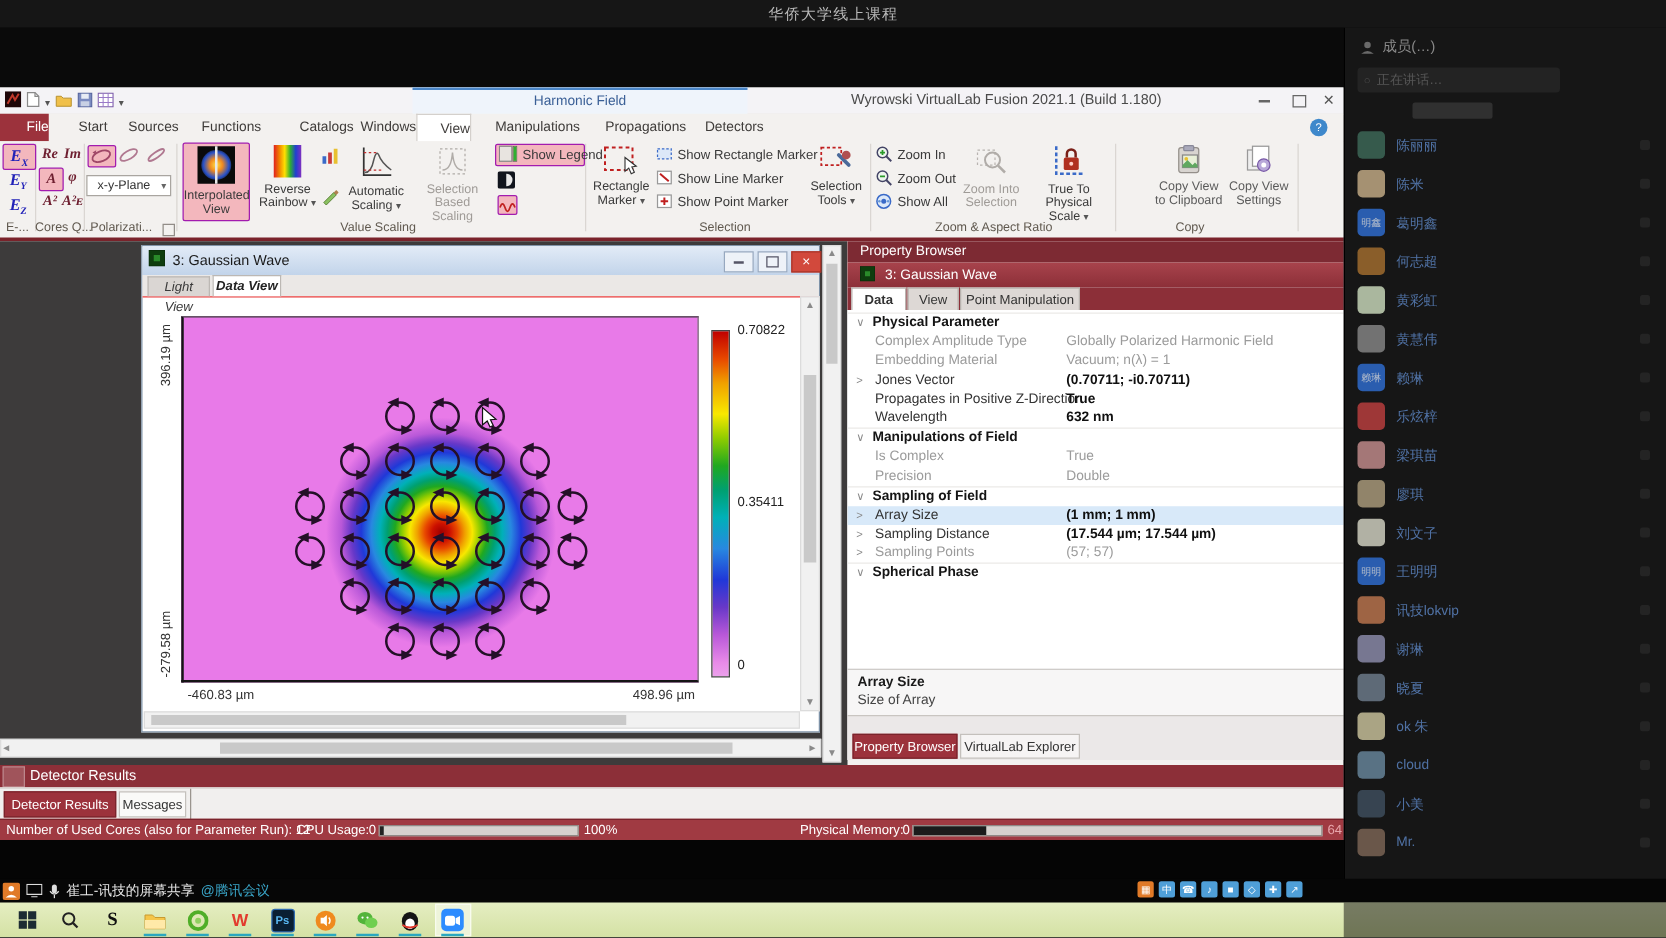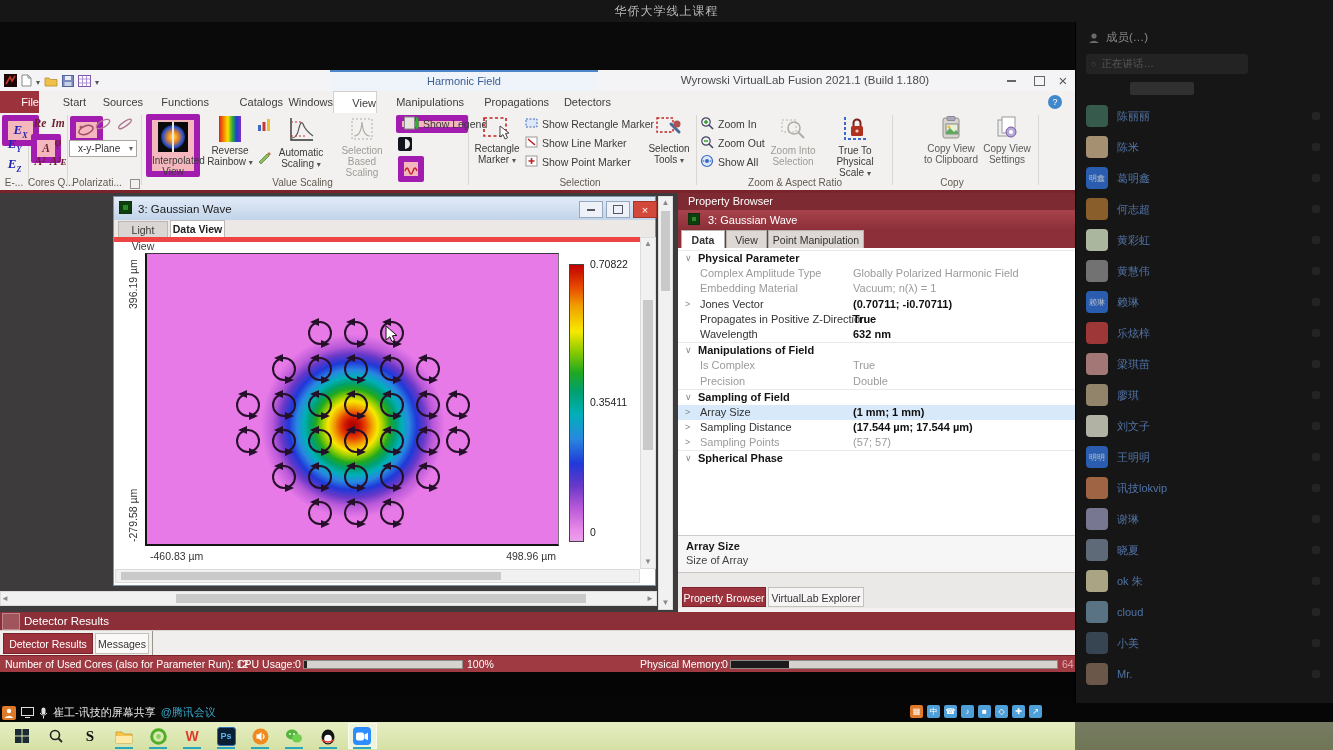--- a/index.html
+++ b/index.html
@@ -25,42 +25,42 @@
   .rtab.act{background:#fff;border:1px solid #d4d0cc;border-bottom:none;box-sizing:border-box;}
   .help{left:1048px;top:25px;width:14px;height:14px;border-radius:50%;background:#3e88cb;color:#fff;
         font-size:9px;line-height:14px;text-align:center;}
   
   .ribbon{left:0;top:43px;width:1075px;height:77px;background:#f3f1ef;}
   .rdiv{position:absolute;top:2px;width:1px;height:70px;background:#dad6d2;}
   .grp-lbl{position:absolute;top:64px;height:11px;font-size:10px;color:#60594f;text-align:center;white-space:nowrap;}
   .bigbtn{position:absolute;top:1px;height:63px;text-align:center;font-size:10px;line-height:11px;color:#3a3a3a;
           box-sizing:border-box;padding-top:2px;}
   .bigbtn .bico{display:inline-block;margin-bottom:1px;}
-  .hl{background:#f3b7bd;border:6px solid #a21caf;border-radius:2px;}
+  .hl{background:#f3b7bd;border:1px solid #a21caf;border-radius:2px;}
   .dis{color:#9f9b97;}
   .rowbtn{position:absolute;height:18px;display:flex;align-items:center;gap:4px;font-size:10.5px;color:#3a3a3a;white-space:nowrap;}
   .ebtn{position:absolute;left:2px;width:25px;height:19px;text-align:center;
         font-family:"Liberation Serif",serif;font-style:italic;font-weight:bold;font-size:13px;color:#2222b8;line-height:18px;}
   .ebtn sub{font-size:8px;}
   .fq{position:absolute;width:18px;height:17px;text-align:center;font-family:"Liberation Serif",serif;
       font-style:italic;font-weight:bold;font-size:11.5px;color:#6e1f30;line-height:17px;}
   .drop{position:absolute;left:69px;top:27px;width:68px;height:17px;background:#fff;border:1px solid #a9a5a0;
         font-size:10px;color:#333;line-height:15px;padding-left:8px;box-sizing:border-box;}
   .drop .car{position:absolute;right:3px;top:0;color:#666;font-size:8px;}
   .car{font-size:8px;color:#555;}
   .redsep{left:0;top:120px;width:1075px;height:3px;background:#7a232b;}
   
   .mdi{left:0;top:123px;width:678px;height:419px;background:#3d3b3b;}
   .sb{background:#f1f1f1;border:1px solid #dcdcdc;box-sizing:border-box;}
   .sb-th{background:#c9c9c9;}
   .sb-ar{color:#8a8a8a;font-size:8px;text-align:center;line-height:12px;}
   
   .doc{left:113px;top:126px;width:543px;height:390px;background:#fff;border:1px solid #7f93a8;box-sizing:border-box;}
   .doc-tb{left:0;top:0;width:541px;height:23px;background:linear-gradient(#e2ebf7,#c2d4ea);display:flex;align-items:center;}
-  .doc-tabs{left:0;top:23px;width:541px;height:17px;background:#ebe8e6;border-bottom:5px solid #ef4444;}
+  .doc-tabs{left:0;top:23px;width:541px;height:17px;background:#ebe8e6;border-bottom:1px solid #ef4444;font-style:italic;}
   .dtab{position:absolute;top:1px;height:16px;line-height:16px;text-align:center;font-size:10.5px;color:#3a3a3a;
         background:#dad6d3;border:1px solid #bcb8b4;border-bottom:none;box-sizing:border-box;}
   .dtab.act{background:#fff;font-weight:bold;color:#222;top:0;height:17px;}
   .plot{left:31px;top:56px;width:411px;height:290px;
         border-top:1px solid #3a3a3a;border-right:1px solid #777;border-left:2px solid #141414;border-bottom:2px solid #141414;
         box-sizing:content-box;
         background:radial-gradient(circle 84px at 50.1% 59.3%,
            #a00000 0px,#cc1000 7px,#e84800 13px,#f0a000 19px,#f8e800 25px,
            #90cc00 31px,#20a820 37px,#00a070 43px,#00b0b8 49px,#2888e0 56px,
            #2038d8 64px,#6838c8 72px,#b858d8 80px,rgba(232,122,232,0) 92px),#e87ae8;}

